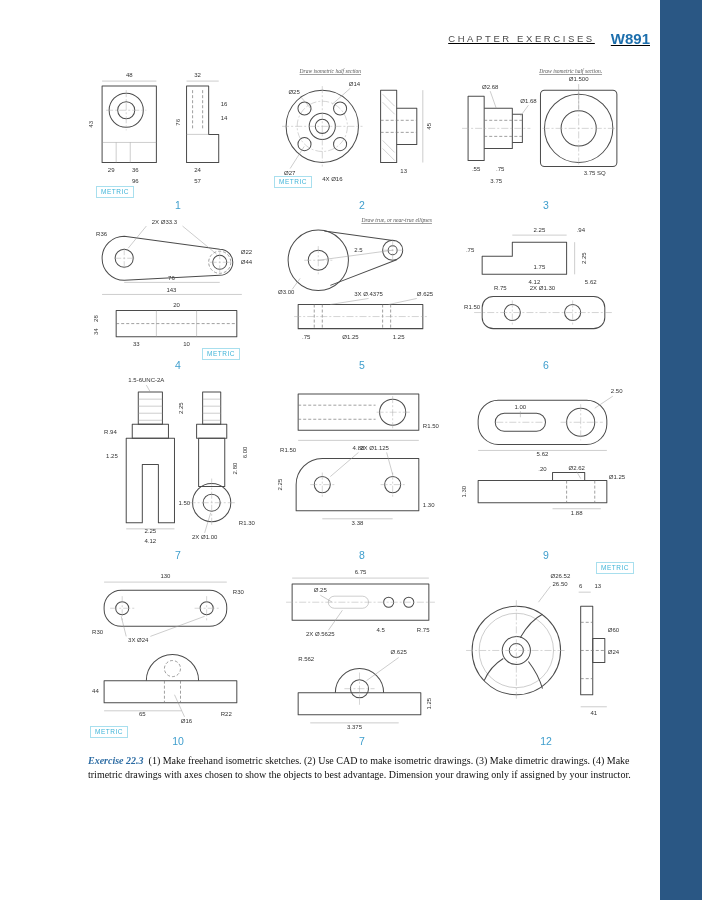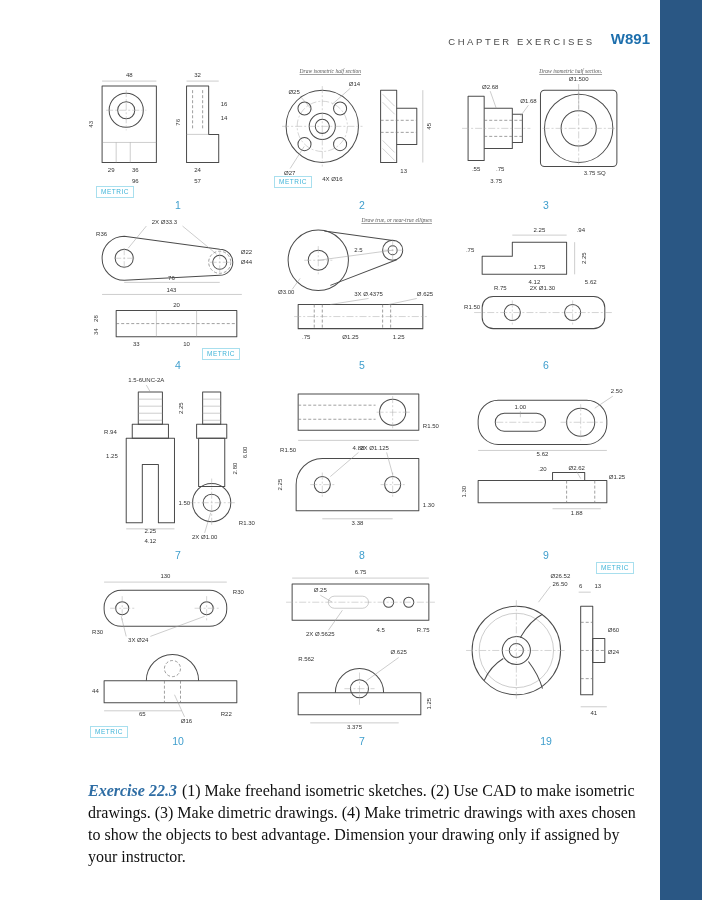--- a/index.html
+++ b/index.html
@@ -9,21 +9,21 @@
     font-family:"Liberation Serif", serif;
     position:relative;
     overflow:hidden;
   }
   .side-band {
     position:absolute; top:0; right:0; width:42px; height:900px;
     background:#2a5784;
   }
   .page-header {
     position:absolute; top:30px; left:0; width:650px;
-    display:flex; justify-content:flex-end; align-items:flex-end; gap:16px;
+    display:flex; justify-content:flex-end; align-items:center; gap:16px;text-decoration:underline;
   }
   .chapter-title {
     font-family:"Liberation Sans", sans-serif;
     font-size:9.5px; letter-spacing:2.6px; color:#4a4a4a;
   }
   .page-number {
     font-family:"Liberation Sans", sans-serif;
     font-size:15px; font-weight:bold; color:#1d6fad;
   }
   .figures-grid {
@@ -45,22 +45,22 @@
     padding:1px 4px; line-height:1.2;
   }
   svg .ol    { fill:none; stroke:#4b4b4b; stroke-width:1; stroke-linejoin:round; }
   svg .thin  { fill:none; stroke:#9a9a9a; stroke-width:0.5; }
   svg .hid   { fill:none; stroke:#777777; stroke-width:0.7; stroke-dasharray:3 2; }
   svg .cl    { fill:none; stroke:#ababab; stroke-width:0.5; stroke-dasharray:7 2 2 2; }
   svg .hatch { fill:none; stroke:#8d8d8d; stroke-width:0.4; }
   svg text.dim  { font-family:"Liberation Sans", sans-serif; font-size:6px; fill:#333333; }
   svg text.note { font-family:"Liberation Serif", serif; font-style:italic; font-size:5.5px; fill:#555555; text-decoration:underline; }
   .caption {
-    position:absolute; left:88px; top:780px; width:556px;
-    font-size:16px; line-height:1.38; color:#101010;
+    position:absolute; left:88px; top:754px; width:556px;
+    font-size:10px; line-height:1.38; color:#101010;
   }
   .caption .ex-label { color:#2e6da4; font-style:italic; font-weight:bold; margin-right:5px; }
 </style>
 </head>
 <body>
 
 <div class="side-band"></div>
 
 <header class="page-header">
   <span class="chapter-title">CHAPTER EXERCISES</span>
@@ -407,18 +407,18 @@
       <path class="thin" d="M96,24 L84,40 M124,30 H136 M126,144 H152"></path>
       <text class="dim" x="96" y="16">Ø26.52</text>
       <text class="dim" x="98" y="24">26.50</text>
       <text class="dim" x="126" y="26" text-anchor="middle">6</text>
       <text class="dim" x="143" y="26" text-anchor="middle">13</text>
       <text class="dim" x="153" y="70">Ø60</text>
       <text class="dim" x="153" y="92">Ø24</text>
       <text class="dim" x="139" y="152" text-anchor="middle">41</text>
     </svg>
     <div class="metric-badge" style="right:4px; top:0px;">METRIC</div>
-    <div class="fig-number">19</div>
+    <div class="fig-number">12</div>
   </div>
 
 </div>
 
 <p class="caption"><span class="ex-label">Exercise 22.3</span><span>(1) Make freehand isometric sketches. (2) Use CAD to make isometric drawings. (3) Make dimetric drawings. (4) Make trimetric drawings with axes chosen to show the objects to best advantage. Dimension your drawing only if assigned by your instructor.</span></p>
 
 </body></html>

